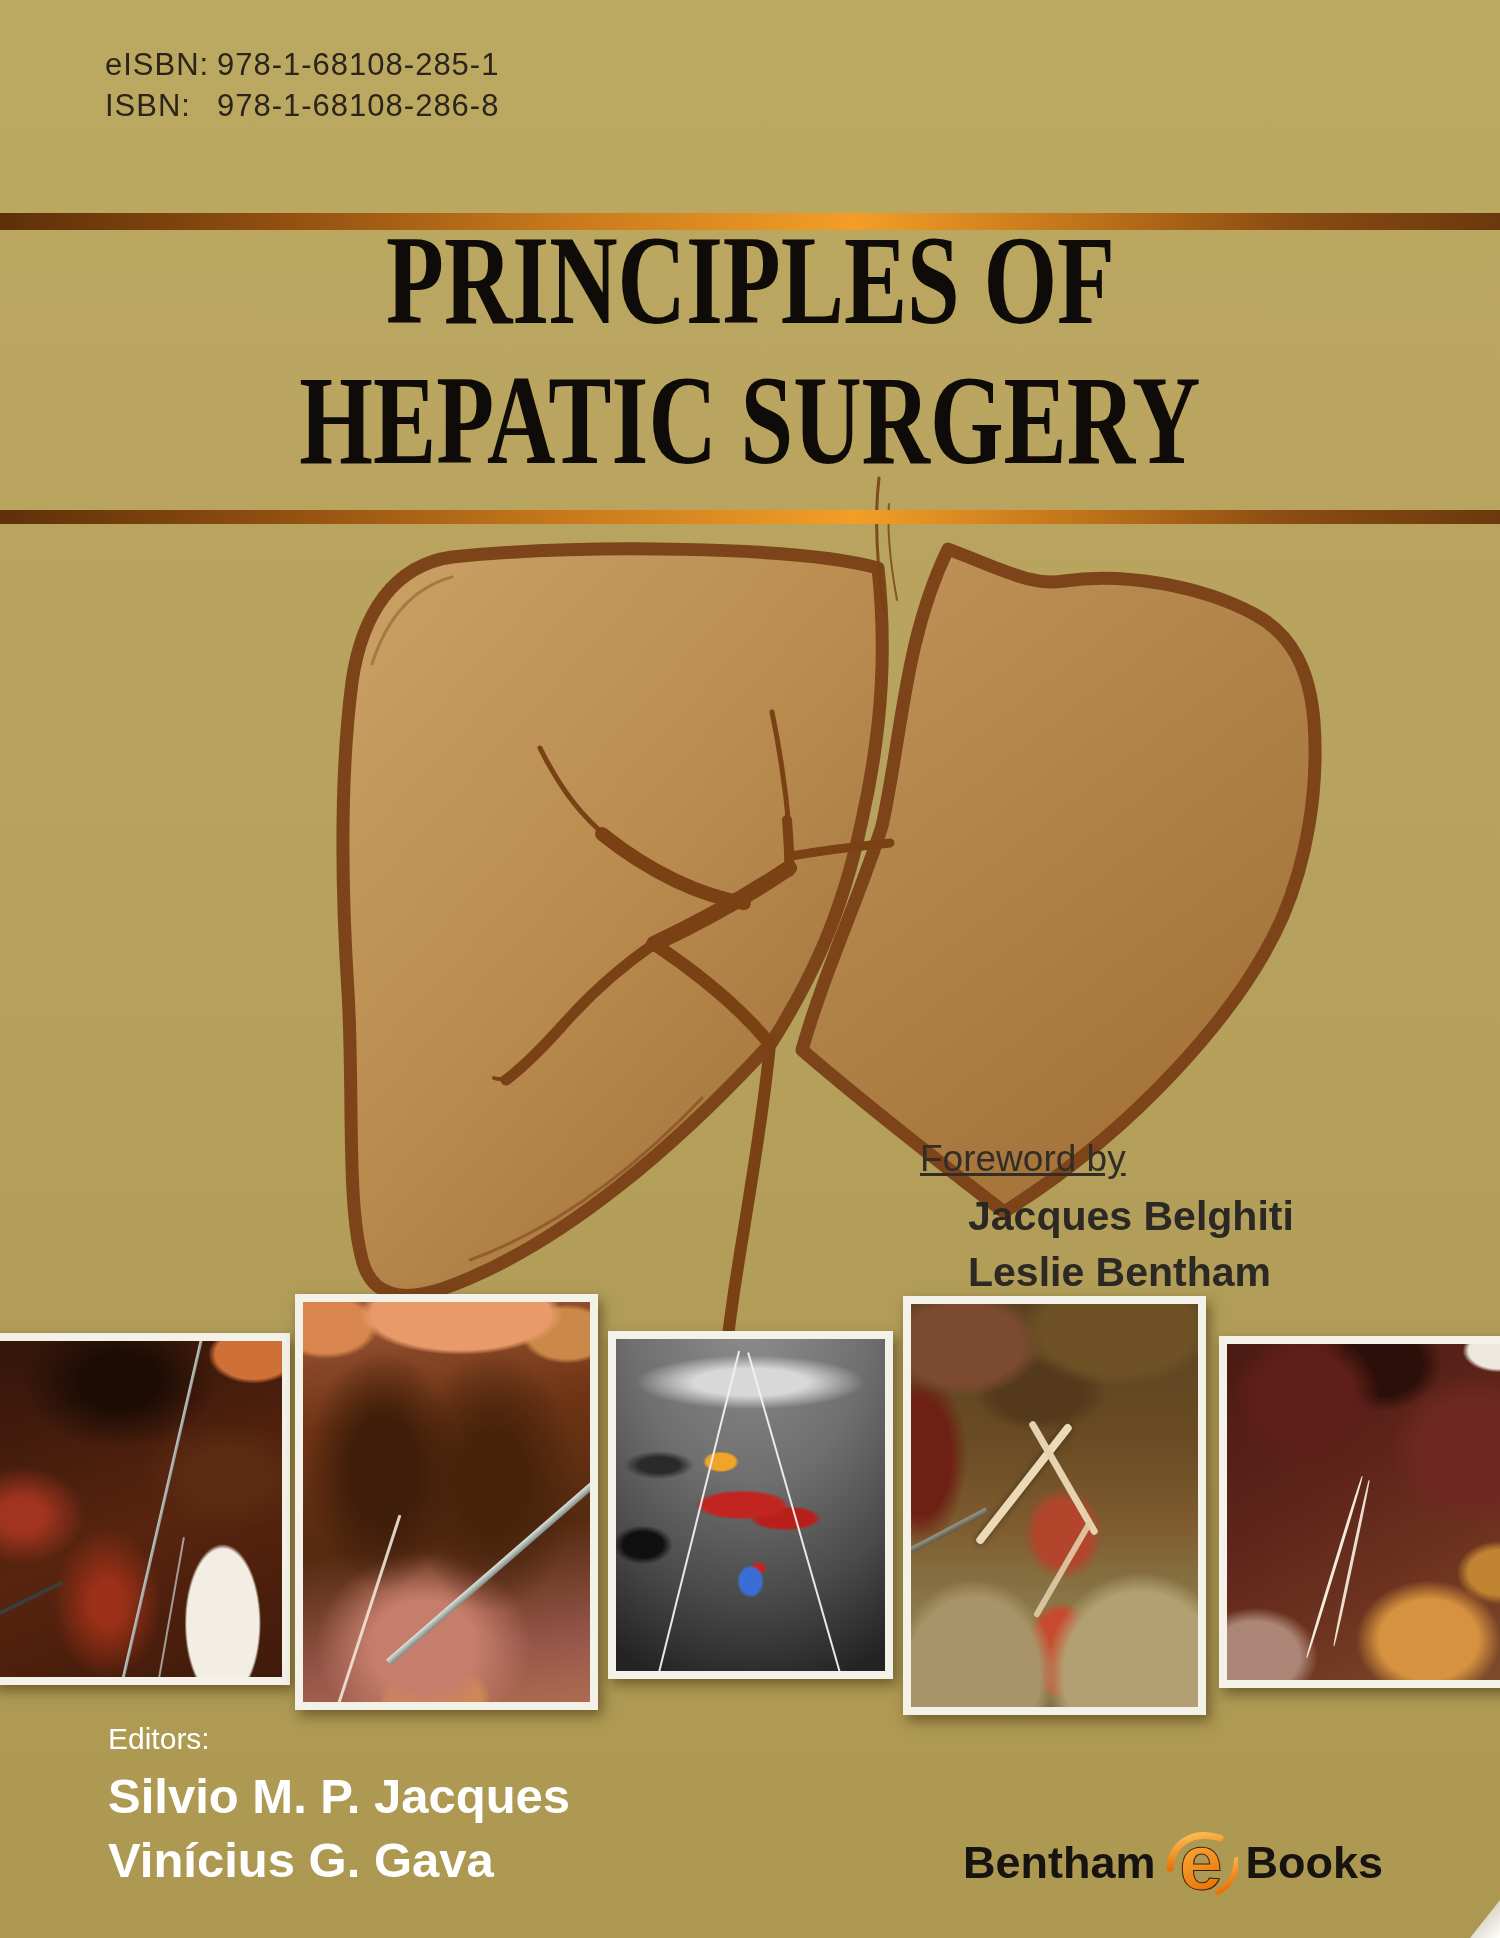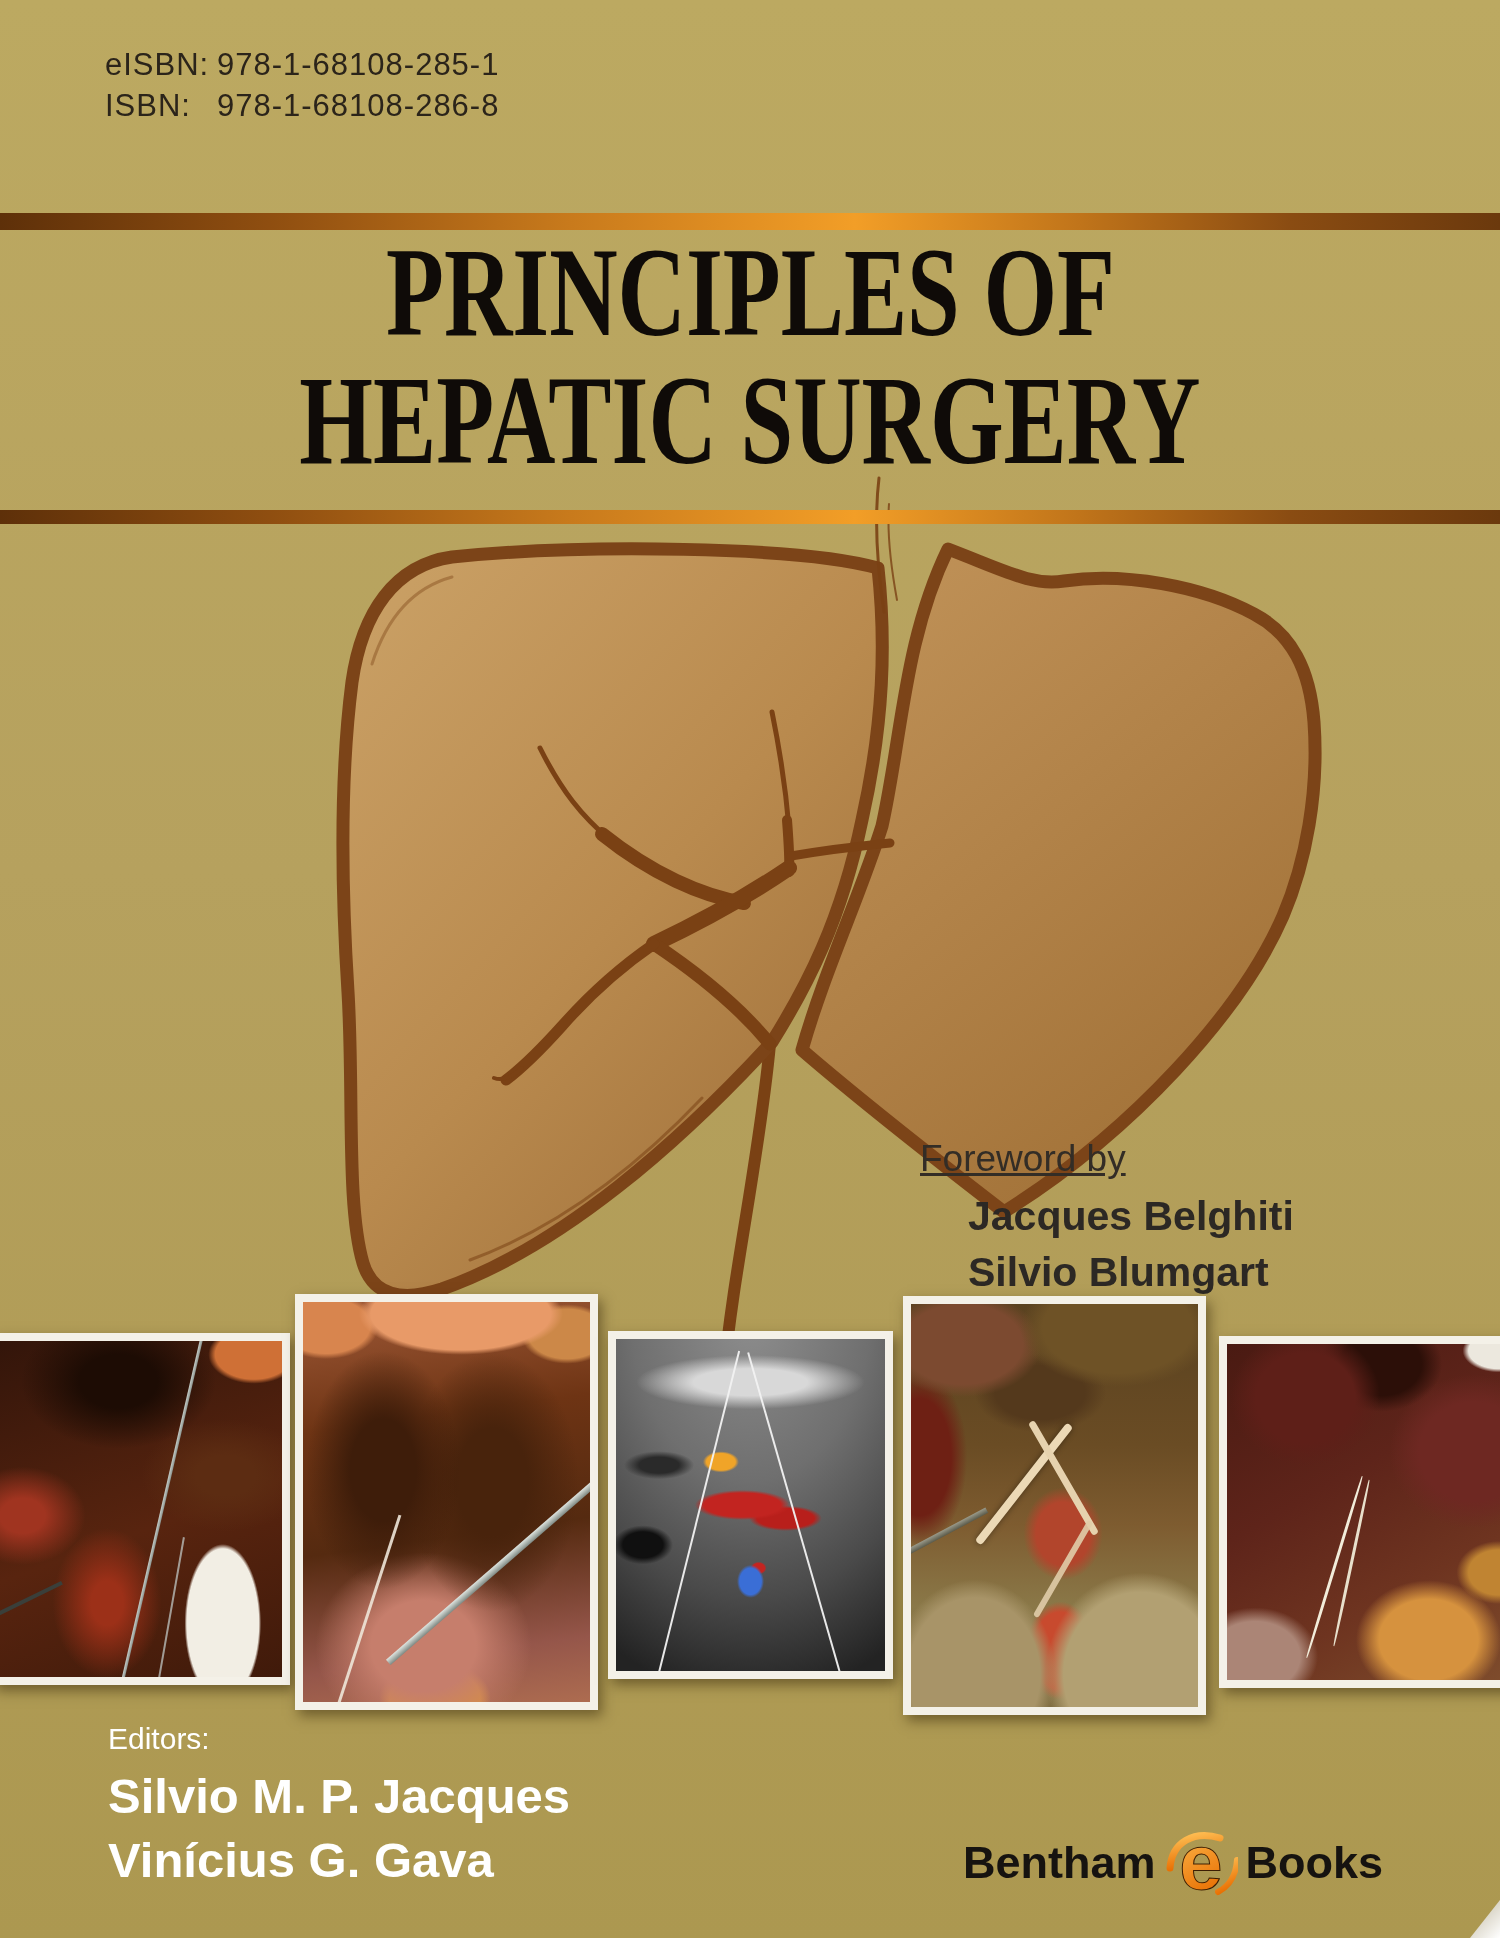--- a/index.html
+++ b/index.html
@@ -16,21 +16,21 @@
   
   .accent-bar{position:absolute; left:0; width:100%; z-index:2;
     background:linear-gradient(90deg,#5e3009 0%,#8f4e10 18%,#c87a1c 38%,#f29e27 57%,#c0741a 72%,#8a4c12 86%,#6b390d 100%);}
   .accent-bar.top{top:213px; height:17px;}
   .accent-bar.bottom{top:510px; height:14px;}
   
   .title-line{position:absolute; left:0; right:0; text-align:center; z-index:3;
     font-family:"Liberation Serif", serif; font-weight:700; font-size:128px; line-height:1;
     color:var(--title-text,#0f0b08); white-space:nowrap;}
   .title-line>span{display:inline-block; transform:scaleX(0.74);}
-  .title-line.l1{top:228px;}
+  .title-line.l1{top:216px;}
   .title-line.l2{top:356px;}
   
   .liver-svg{position:absolute; left:0; top:0; z-index:1; pointer-events:none;}
   
   .foreword{position:absolute; left:920px; top:1136px; z-index:3; color:var(--foreword-text,#332d26);}
   .foreword .lead{font-size:37px; line-height:46px; font-weight:400; margin-bottom:6px;text-decoration:underline;}
   .foreword .fname{font-size:41px; line-height:56px; font-weight:700; color:#2c2824;margin-left:48px;}
   
   .photo{position:absolute; z-index:5; border:8px solid var(--photo-frame,#f4f1e8);
     box-shadow:4px 6px 12px rgba(50,35,8,.5); box-sizing:border-box;}
@@ -186,21 +186,21 @@
       <path d="M 884,612 C 877,565 874,520 879,478" stroke-width="3" opacity="0.9"></path>
       <path d="M 897,600 C 890,562 887,532 889,504" stroke-width="2" opacity="0.8"></path>
       <path d="M 470,1260 C 565,1225 645,1158 702,1098" stroke-width="3" opacity="0.55"></path>
       <path d="M 452,577 C 412,588 386,620 372,664" stroke-width="3" opacity="0.4"></path>
     </g>
   </svg>
 
   <div class="foreword">
     <div class="lead">Foreword by</div>
     <div class="fname">Jacques Belghiti</div>
-    <div class="fname">Silvio Blumgart</div>
+    <div class="fname">Leslie Bentham</div>
   </div>
 
   <div class="photo photo1" aria-label="Open liver surgery photo with metal probe and white gloved finger">
     <div class="ph ph1">
       <div class="rod1"></div>
       <div class="rod2"></div>
       <div class="forceps1"></div>
     </div>
   </div>
   <div class="photo photo2" aria-label="Liver transection plane held open with a long surgical clamp">

